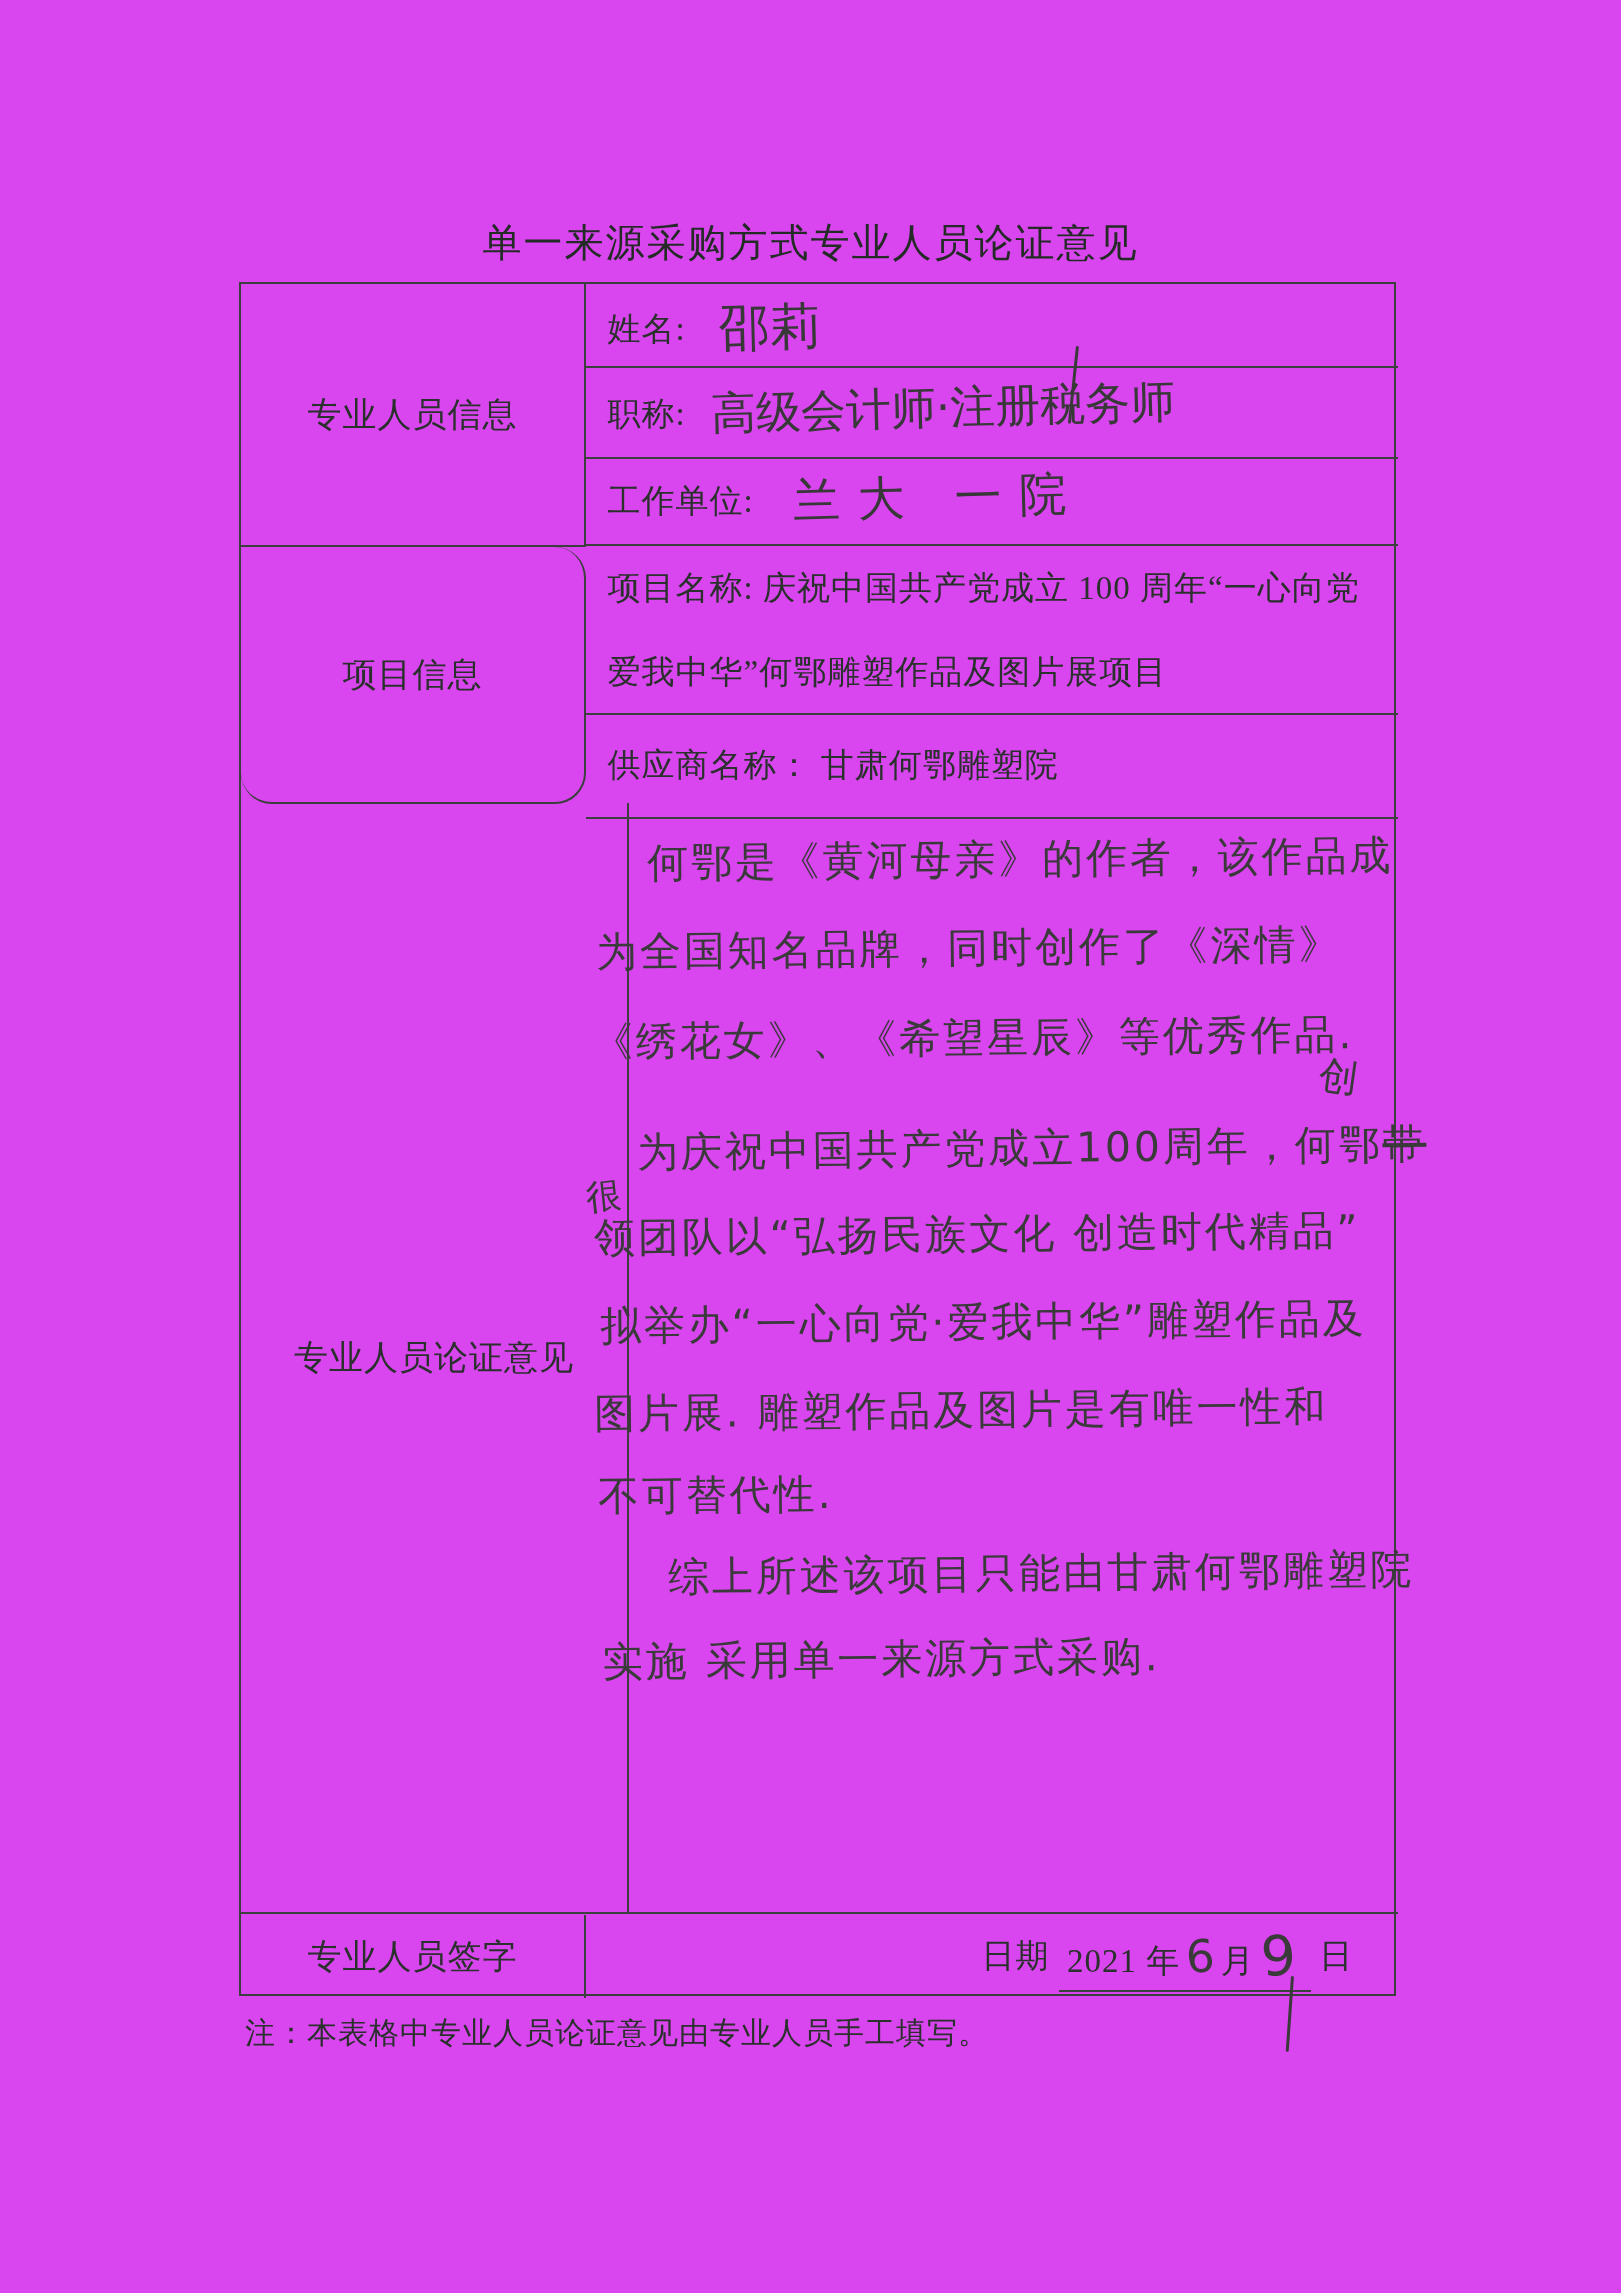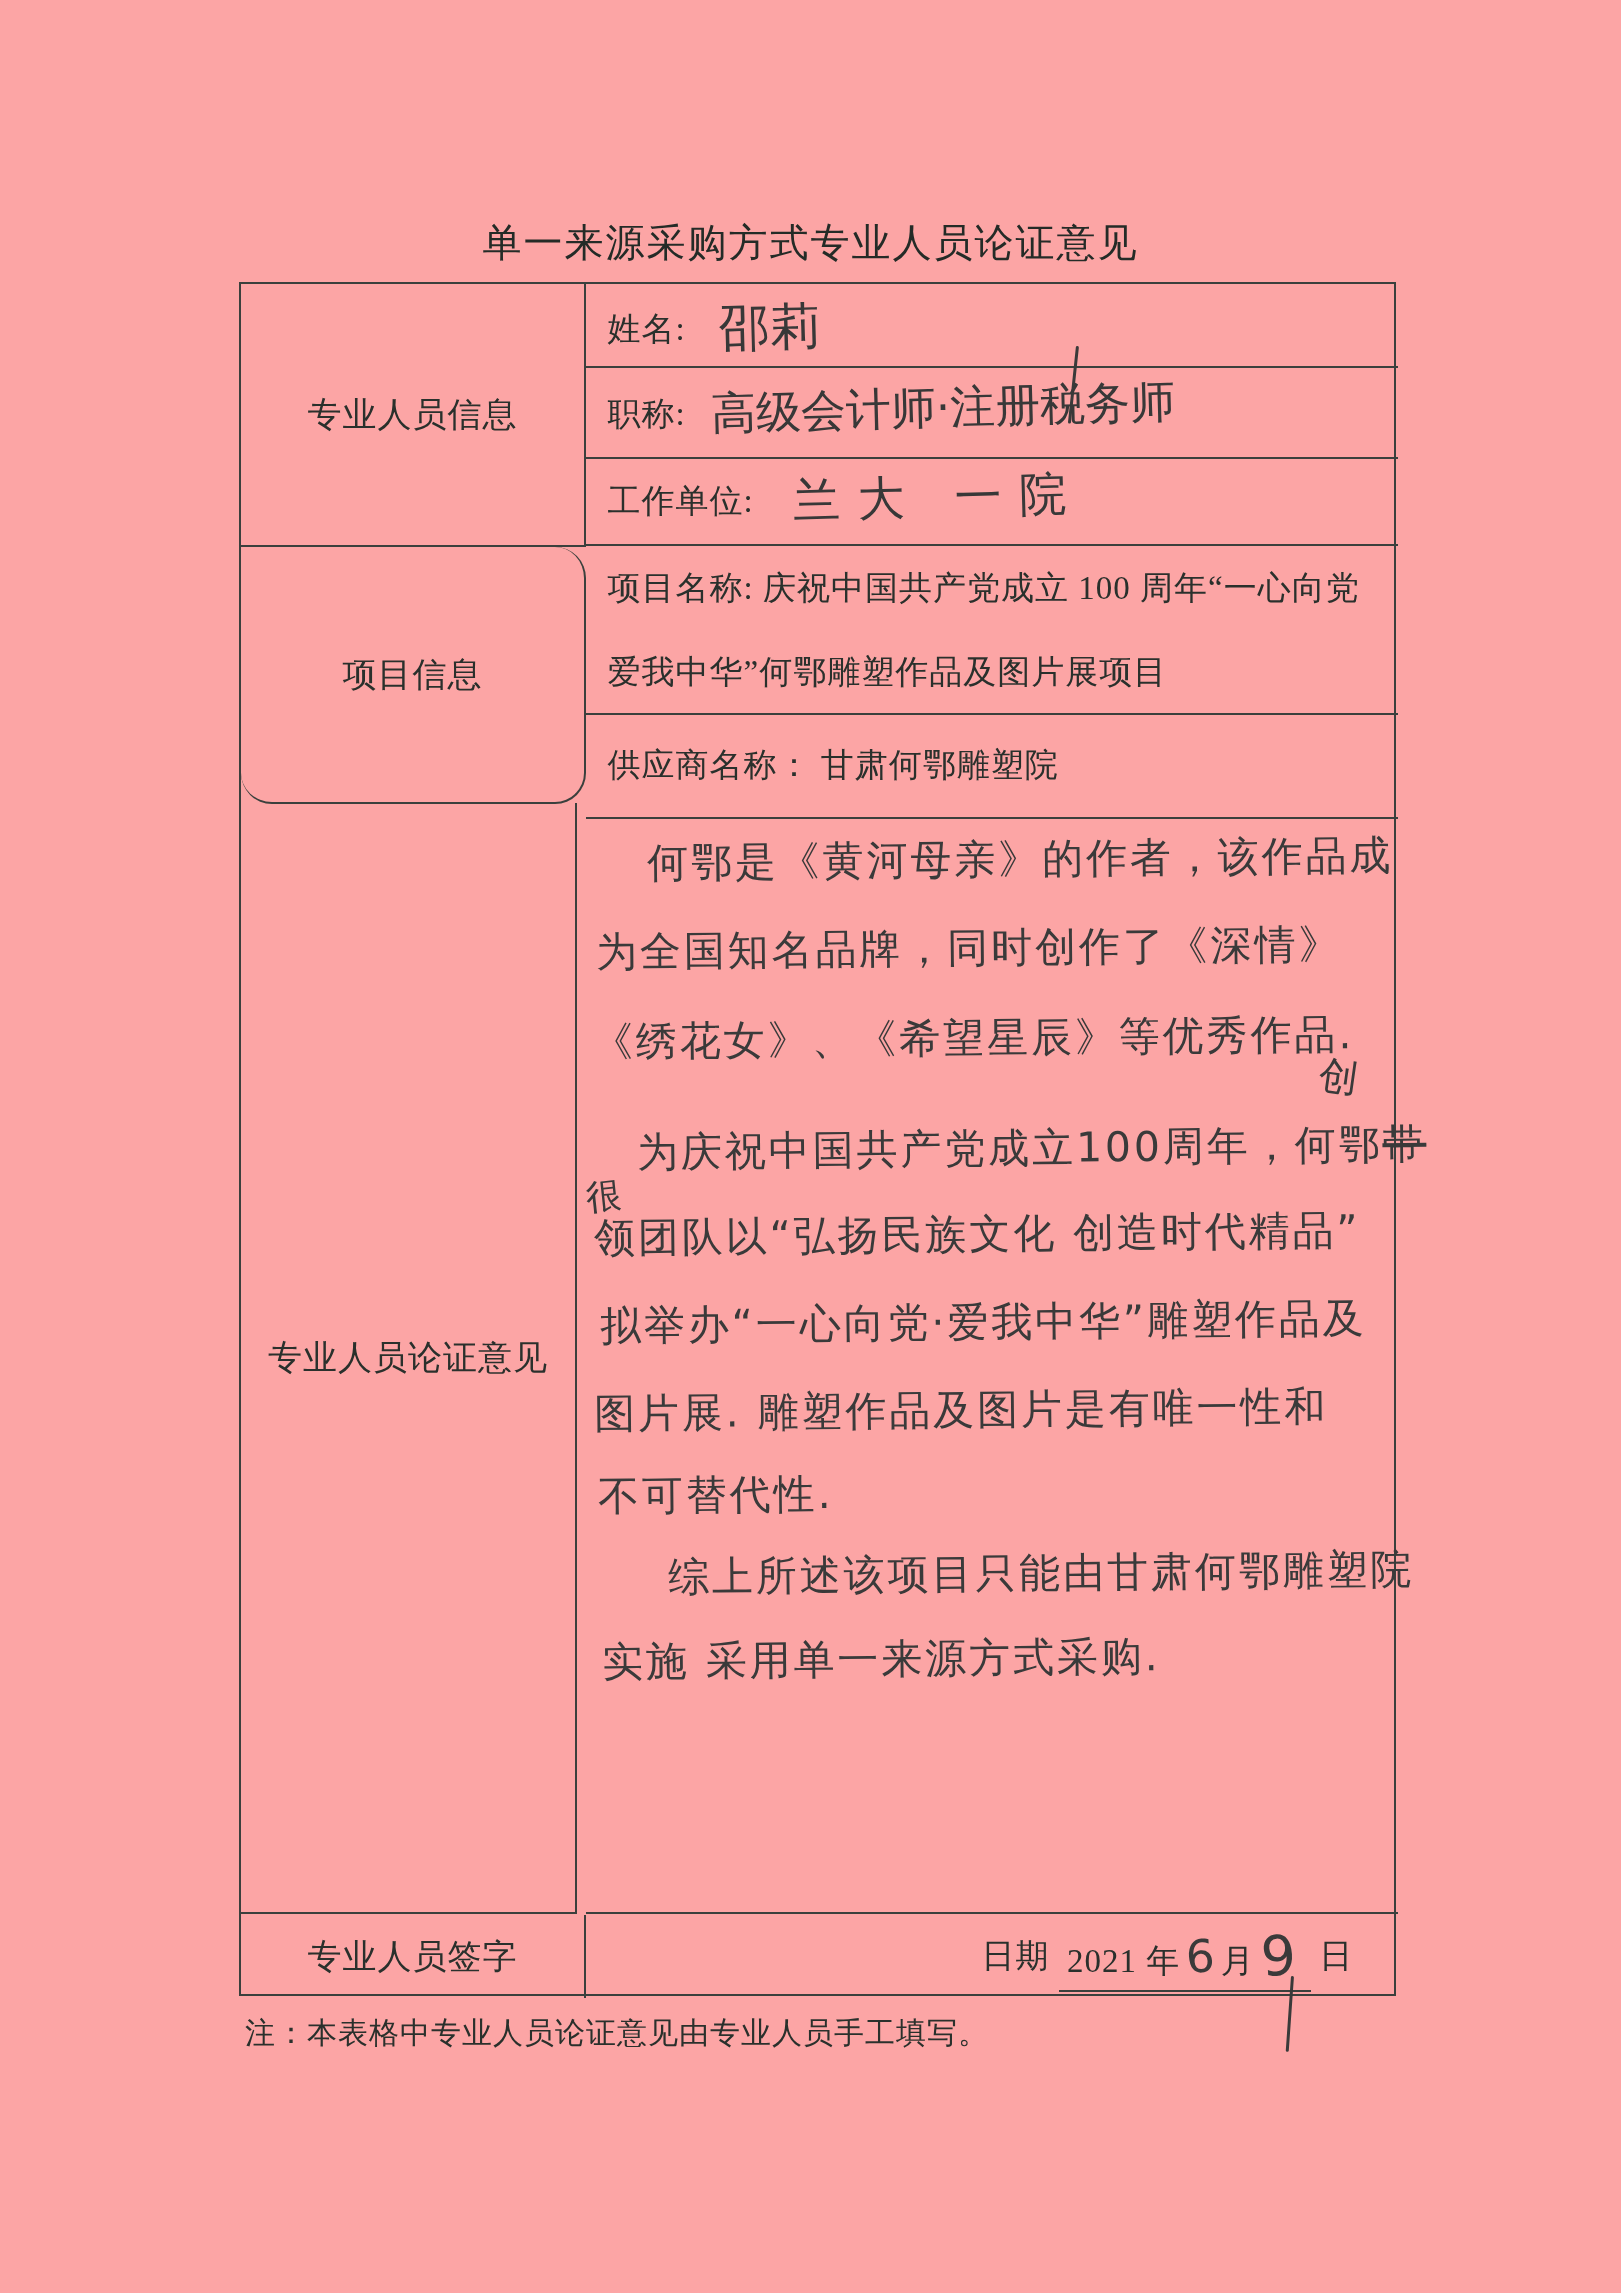--- a/index.html
+++ b/index.html
@@ -1,17 +1,17 @@
 <!DOCTYPE html>
 <html><head>
 <meta charset="utf-8">
 <style>
   html,body{margin:0;padding:0;background:#ffffff;}
   .page{
-    position:relative;width:1621px;height:2294px;background:#fca5a5;
+    position:relative;width:1621px;height:2294px;background:#d946ef;
     font-family:"Liberation Serif", serif;color:#2a302c;overflow:hidden;
   }
   .title{
     position:absolute;top:216px;left:0;width:100%;text-align:center;
     font-size:39px;font-weight:500;letter-spacing:2px;color:#242b27;margin:0;
   }
   .tbl{
     position:absolute;left:239px;top:282px;width:1157px;height:1714px;
     border:2px solid #3b403d;box-sizing:border-box;
   }
@@ -74,21 +74,21 @@
   <h1 class="title">单一来源采购方式专业人员论证意见</h1>
 
   <div class="tbl">
 
     <div class="cell label-cell br bb" style="left:0;top:0;width:345px;height:263px;">
       <span>专业人员信息</span>
     </div>
     <div class="cell label-cell br bb" style="left:0;top:263px;width:345px;height:257px;border-radius:31px;">
       <span>项目信息</span>
     </div>
-    <div class="cell label-cell br bb-heavy" style="left:0;top:519px;width:336px;height:1111px;border-bottom:2.9px solid #3b403d;">
+    <div class="cell label-cell br bb-heavy" style="left:0;top:519px;width:388px;height:1111px;border-bottom:2.9px solid #3b403d;">
       <span>专业人员论证意见</span>
     </div>
     <div class="cell label-cell br" style="left:0;top:1631px;width:345px;height:83px;">
       <span>专业人员签字</span>
     </div>
 
     <div class="cell content-cell bb" style="left:345px;top:8px;width:812px;height:76px;overflow:visible;position:absolute;">
       <span class="printed">姓名:</span>
       <span class="hand hand-name">邵莉</span>
       <div class="ink-stroke name-tail"></div>

